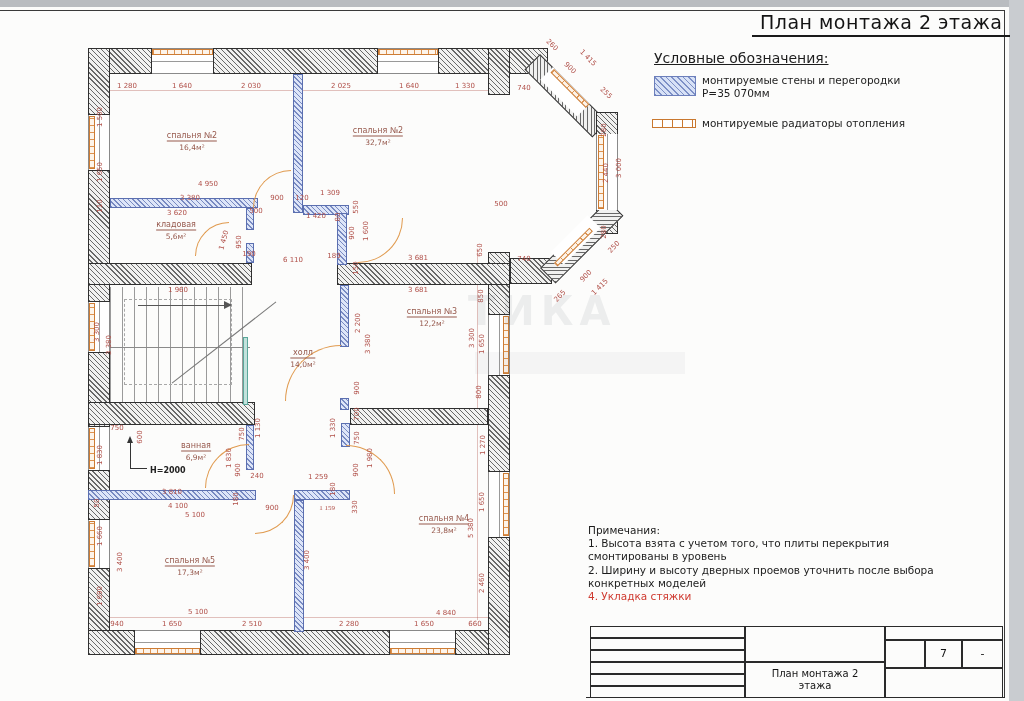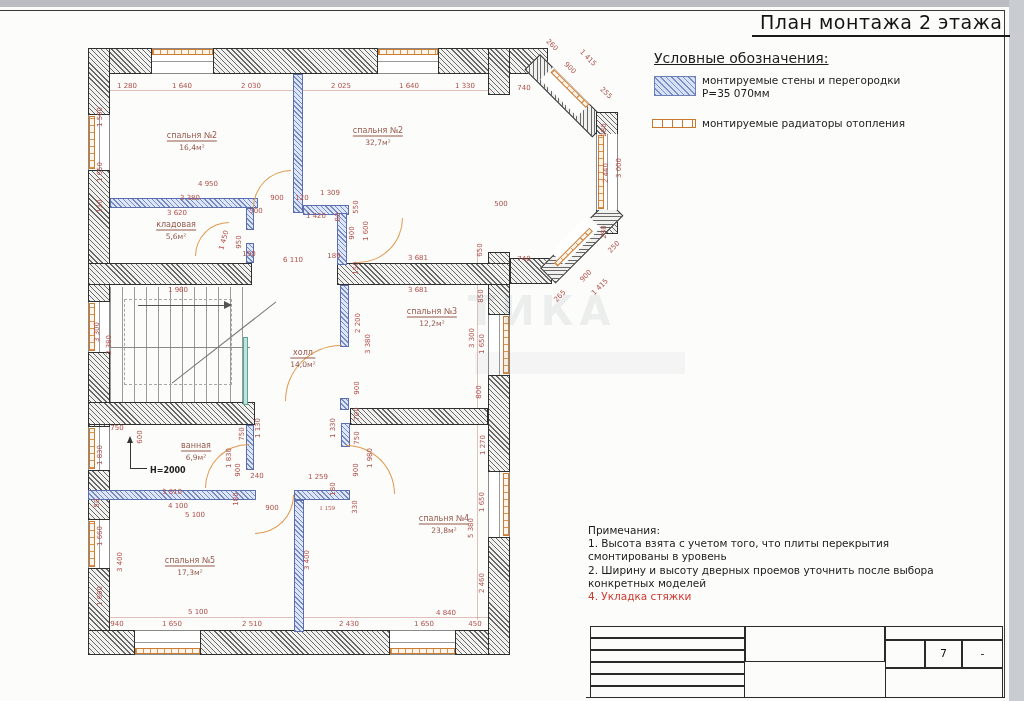--- a/index.html
+++ b/index.html
@@ -272,23 +272,23 @@
       <span class="dim" style="left: 172px; top: 486px; margin-top: 6px;">3 810</span>
       <span class="dim" style="left: 236px; top: 499px; transform: translate(-50%, -50%) rotate(-90deg);">180</span>
       <span class="dim" style="left: 178px; top: 506px;">4 100</span>
       <span class="dim" style="left: 195px; top: 515px;">5 100</span>
       <span class="dim" style="left: 198px; top: 612px;">5 100</span>
       <span class="dim" style="left: 117px; top: 624px;">940</span>
       <span class="dim" style="left: 172px; top: 624px;">1 650</span>
       <span class="dim" style="left: 252px; top: 624px;">2 510</span>
       <span class="dim" style="left: 307px; top: 560px; transform: translate(-50%, -50%) rotate(-90deg);">3 400</span>
       <span class="dim" style="left: 398px; top: 613px; margin-left: 48px;">4 840</span>
-      <span class="dim" style="left: 349px; top: 624px;">2 430</span>
+      <span class="dim" style="left: 349px; top: 624px;">2 280</span>
       <span class="dim" style="left: 424px; top: 624px;">1 650</span>
-      <span class="dim" style="left: 475px; top: 624px;">450</span>
+      <span class="dim" style="left: 475px; top: 624px;">660</span>
       <span class="dim" style="left: 482px; top: 502px; transform: translate(-50%, -50%) rotate(-90deg);">1 650</span>
       <span class="dim" style="left: 471px; top: 528px; transform: translate(-50%, -50%) rotate(-90deg);">5 380</span>
       <span class="dim" style="left: 482px; top: 583px; transform: translate(-50%, -50%) rotate(-90deg);">2 460</span>
       <div class="room" style="left: 192px; top: 141px;"><span>спальня №2</span><span class="area">16,4м²</span></div>
       <div class="room" style="left: 378px; top: 136px;"><span>спальня №2</span><span class="area">32,7м²</span></div>
       <div class="room" style="left: 176px; top: 230px;"><span>кладовая</span><span class="area">5,6м²</span></div>
       <div class="room" style="left: 303px; top: 358px;"><span>холл</span><span class="area">14,0м²</span></div>
       <div class="room" style="left: 432px; top: 317px;"><span>спальня №3</span><span class="area">12,2м²</span></div>
       <div class="room" style="left: 196px; top: 451px;"><span>ванная</span><span class="area">6,9м²</span></div>
       <div class="room" style="left: 190px; top: 566px;"><span>спальня №5</span><span class="area">17,3м²</span></div>
@@ -307,19 +307,23 @@
   </div>
 
   <div class="tb" style="left:590px;top:626px;width:413px;height:72px;"></div>
   <div class="tb" style="left:590px;top:626px;width:155px;height:12px;"></div>
   <div class="tb" style="left:590px;top:638px;width:155px;height:12px;"></div>
   <div class="tb" style="left:590px;top:650px;width:155px;height:12px;"></div>
   <div class="tb" style="left:590px;top:662px;width:155px;height:12px;"></div>
   <div class="tb" style="left:590px;top:674px;width:155px;height:12px;"></div>
   <div class="tb" style="left:590px;top:686px;width:155px;height:12px;"></div>
   <div class="tb" style="left:745px;top:626px;width:140px;height:36px;"></div>
+  <div class="tb tb-text" style="left:745px;top:662px;width:140px;height:36px;padding-top:5px;">
+    <div>План монтажа 2</div>
+    <div>этажа</div>
+  </div>
   <div class="tb" style="left:885px;top:626px;width:118px;height:14px;"></div>
   <div class="tb tb-text" style="left:885px;top:640px;width:40px;height:28px;"></div>
   <div class="tb tb-text" style="left:925px;top:640px;width:37px;height:28px;padding-top:7px;font-size:11px;">7</div>
   <div class="tb tb-text" style="left:962px;top:640px;width:41px;height:28px;padding-top:7px;font-size:11px;">-</div>
   <div class="tb" style="left:885px;top:668px;width:118px;height:30px;"></div>
 
 </div>
 
 </body></html>

